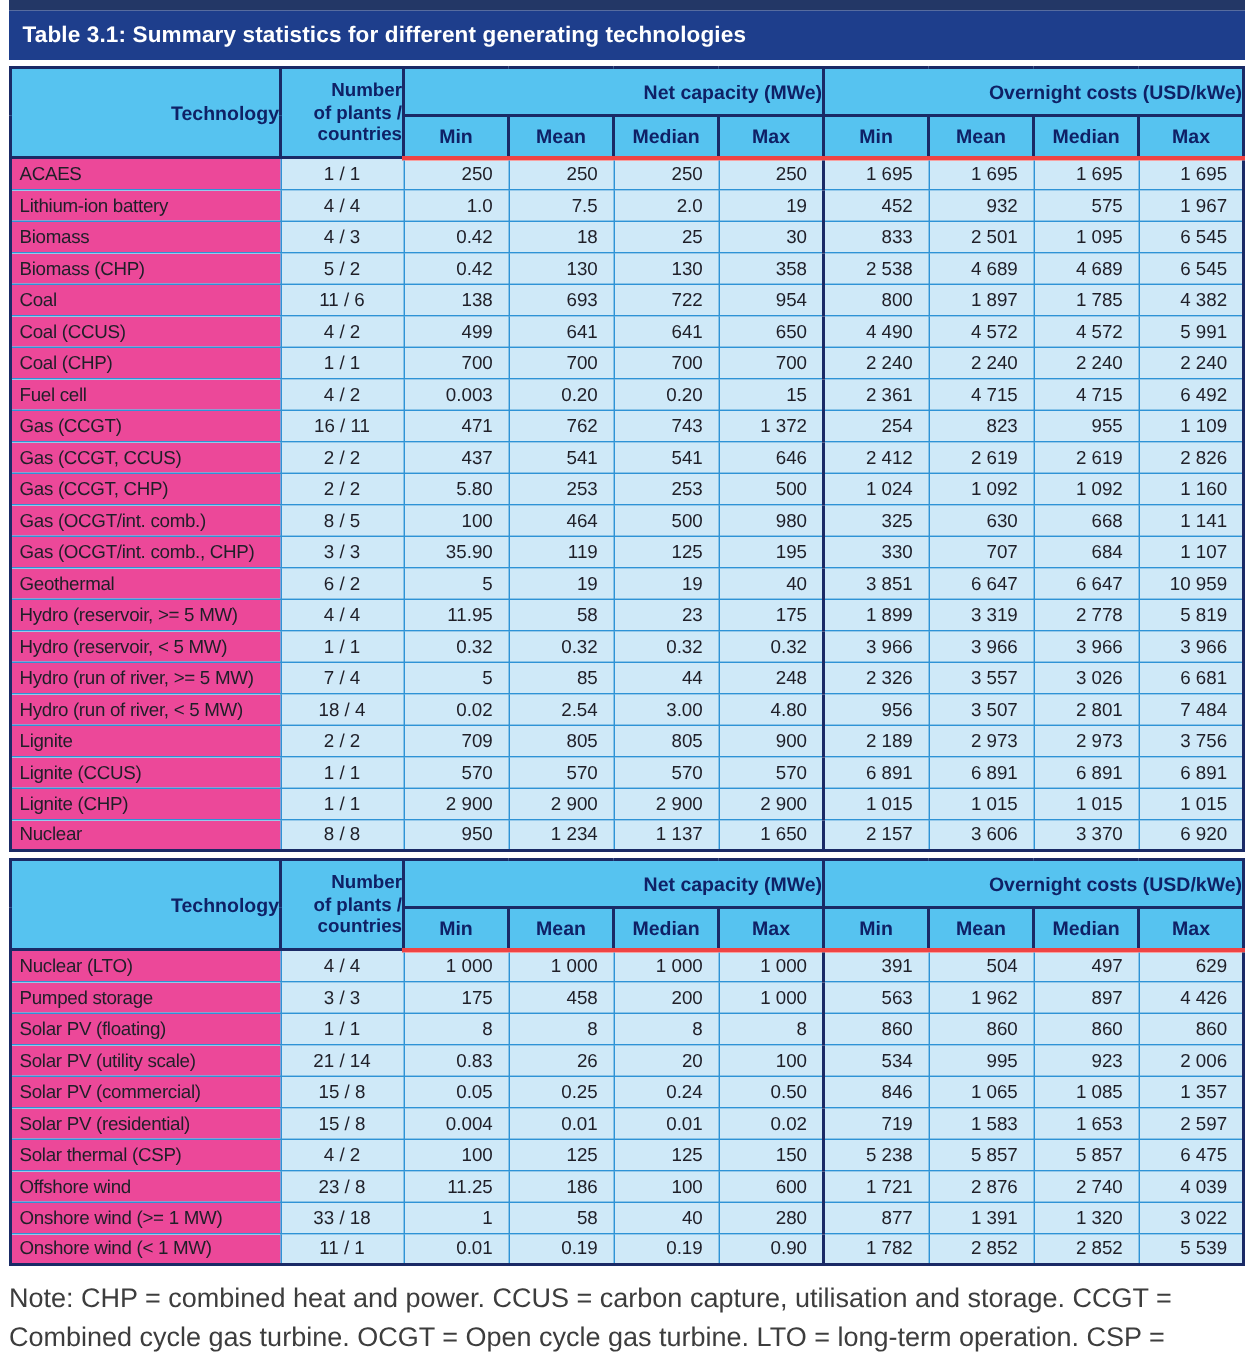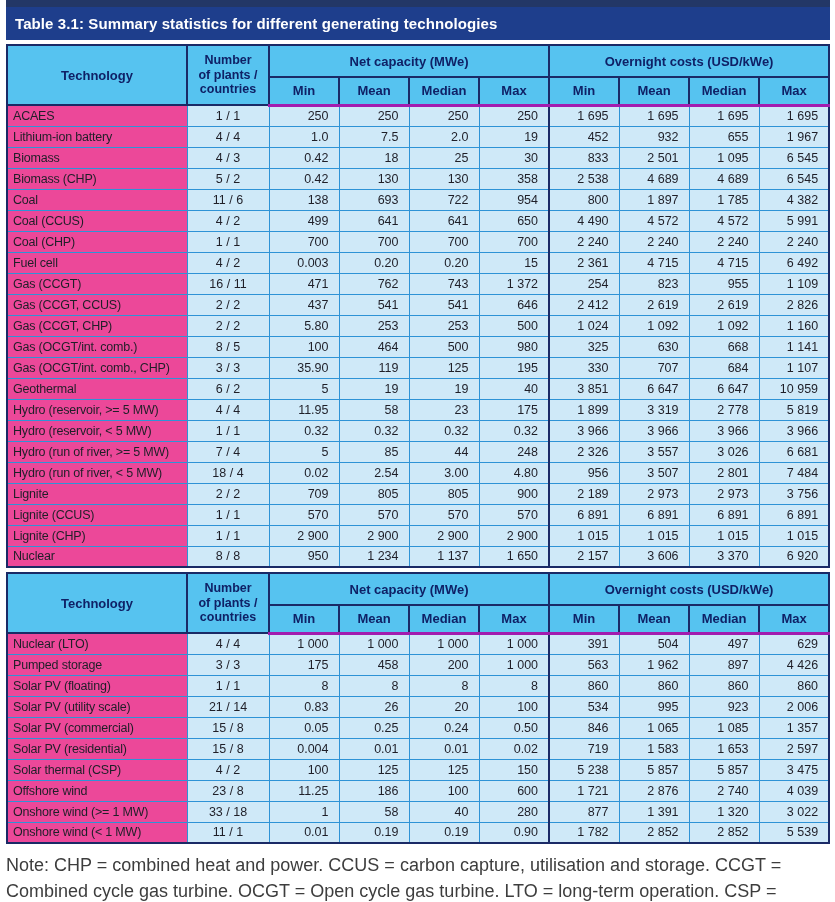--- a/index.html
+++ b/index.html
@@ -36,22 +36,22 @@
   col.c-tech   { width: 180px; }
   col.c-plants { width: 82px; }
   col.c-num    { width: 70px; }
   thead th {
     background: #56c3f0;
     color: #0f2166;
     font-weight: bold;
     border: 2px solid #1a2a66;
     font-size: 13px;
   }
-  thead tr.grp th { height: 32px; }
-  thead tr.sub th { height: 28px; border-bottom: 3px solid #a21caf; }
+  thead tr.grp th { height: 32px; text-align: right; }
+  thead tr.sub th { height: 28px; border-bottom: 3px solid #ef4444; }
   th.plants-head { white-space: pre-line; font-size: 12.5px; line-height: 1.15; }
   th.tech-head { font-size: 13px; margin-left: 40px; }
   tbody td {
     border: 1px solid #2e93d6;
     font-size: 12.5px;
     color: #1f1f28;
     height: 21px;
     padding: 0 4px;
     white-space: nowrap;
     overflow: hidden;
@@ -127,21 +127,21 @@
         </tr>
         <tr>
           <td class="tech">Lithium-ion battery</td>
           <td class="plants">4 / 4</td>
           <td class="num">1.0</td>
           <td class="num">7.5</td>
           <td class="num">2.0</td>
           <td class="num">19</td>
           <td class="num">452</td>
           <td class="num">932</td>
-          <td class="num">655</td>
+          <td class="num">575</td>
           <td class="num">1 967</td>
         </tr>
         <tr>
           <td class="tech">Biomass</td>
           <td class="plants">4 / 3</td>
           <td class="num">0.42</td>
           <td class="num">18</td>
           <td class="num">25</td>
           <td class="num">30</td>
           <td class="num">833</td>
@@ -491,21 +491,21 @@
         <tr>
           <td class="tech">Solar thermal (CSP)</td>
           <td class="plants">4 / 2</td>
           <td class="num">100</td>
           <td class="num">125</td>
           <td class="num">125</td>
           <td class="num">150</td>
           <td class="num">5 238</td>
           <td class="num">5 857</td>
           <td class="num">5 857</td>
-          <td class="num">3 475</td>
+          <td class="num">6 475</td>
         </tr>
         <tr>
           <td class="tech">Offshore wind</td>
           <td class="plants">23 / 8</td>
           <td class="num">11.25</td>
           <td class="num">186</td>
           <td class="num">100</td>
           <td class="num">600</td>
           <td class="num">1 721</td>
           <td class="num">2 876</td>

